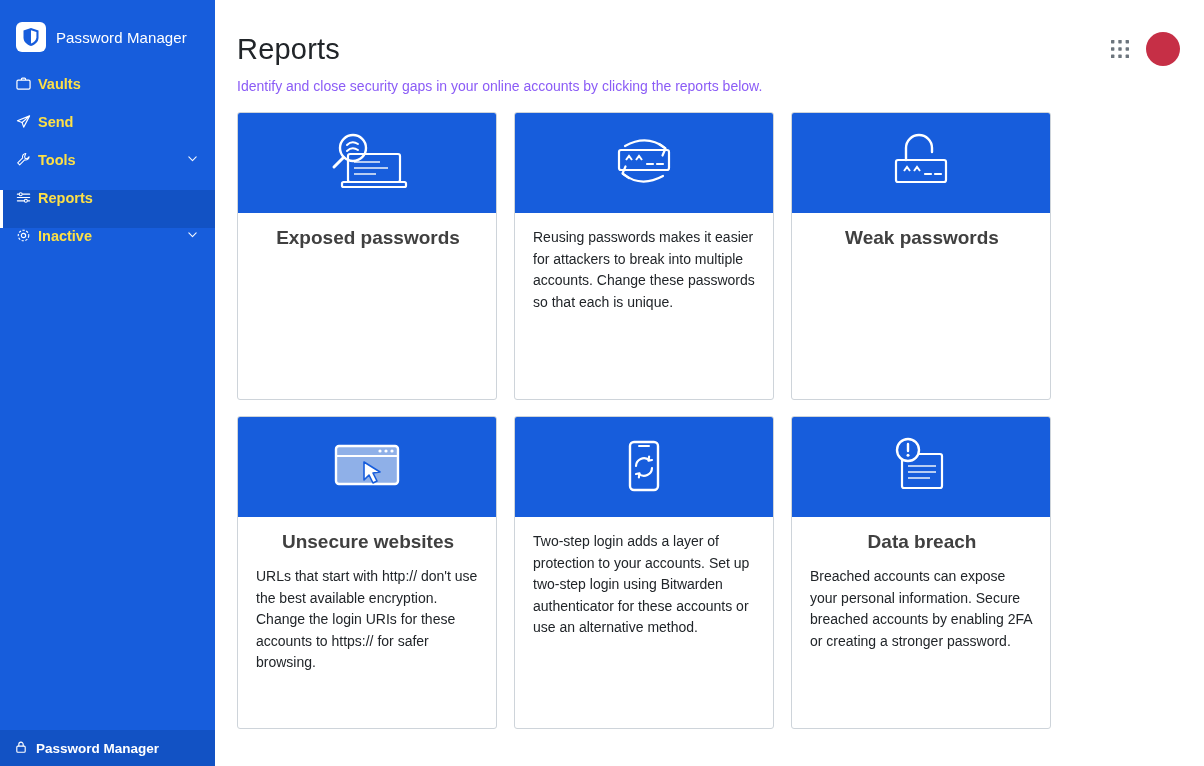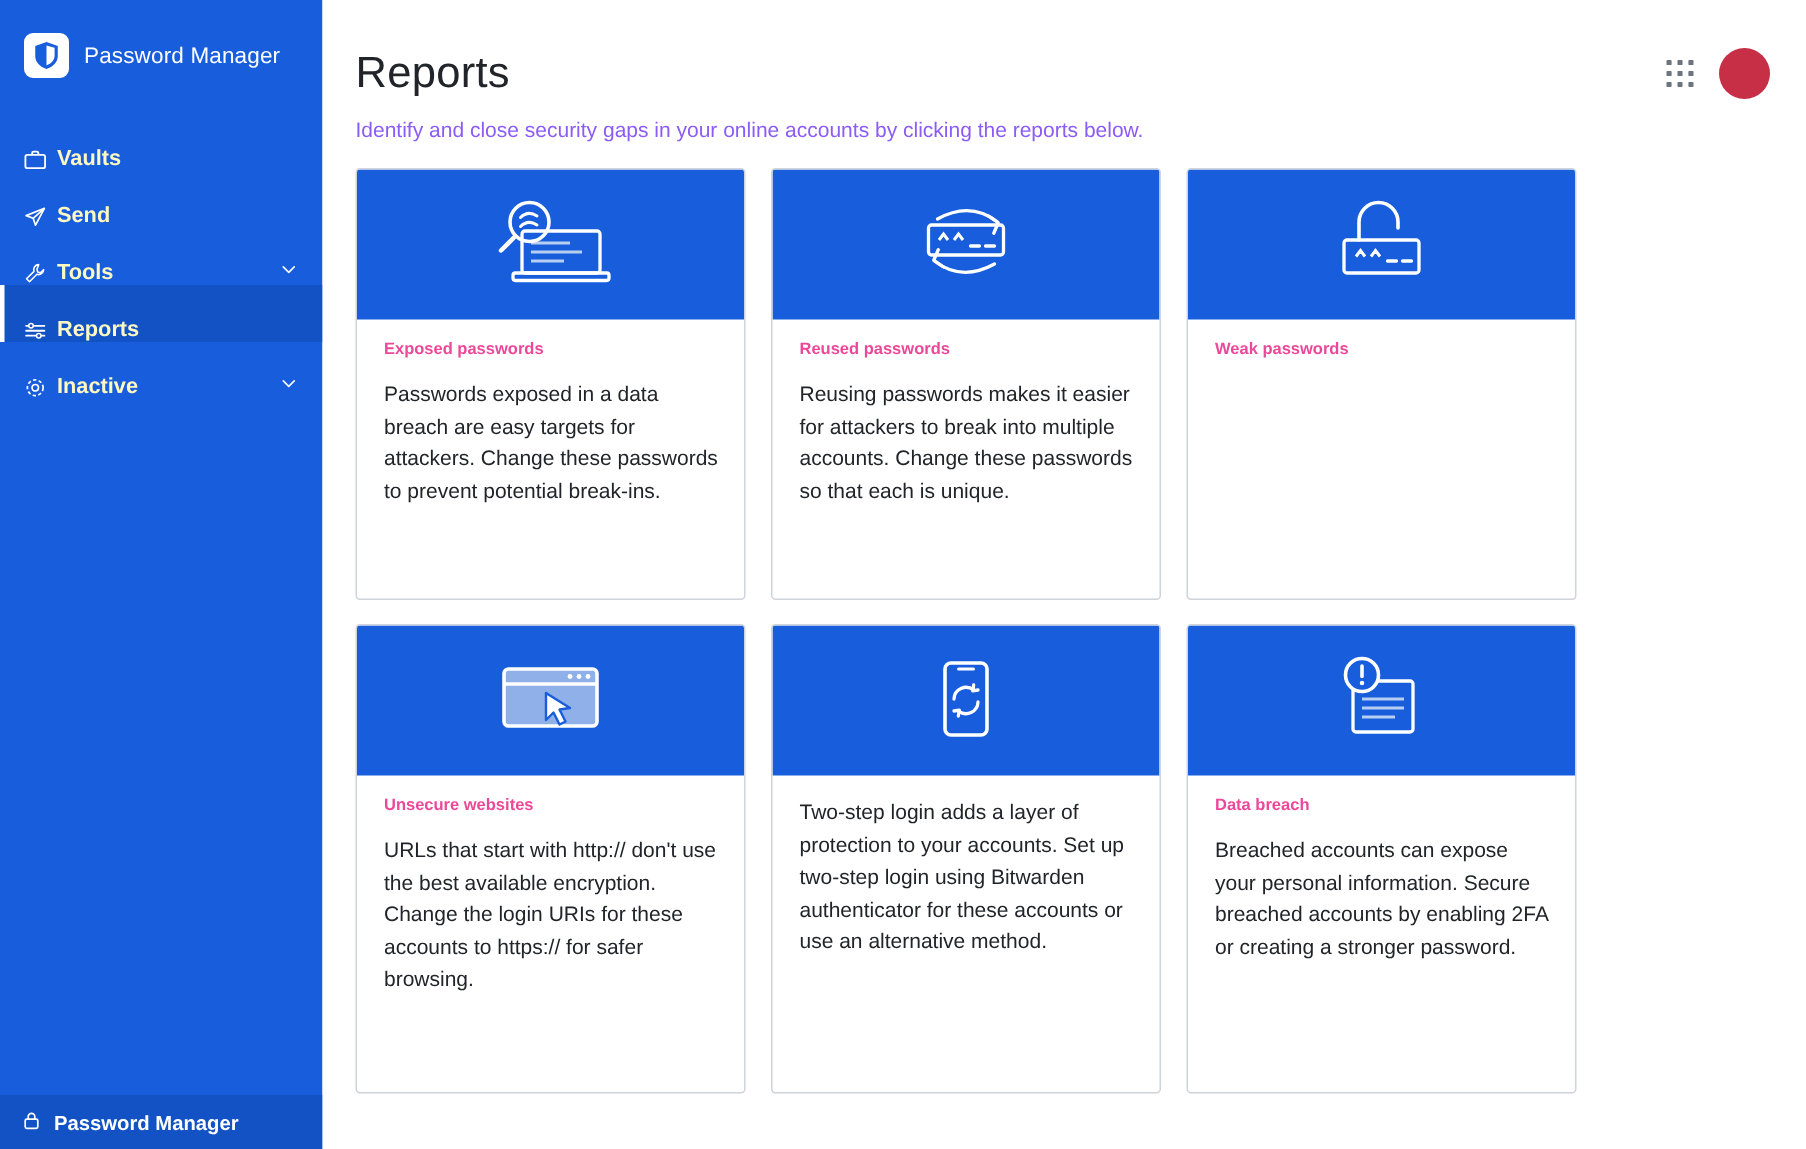--- a/index.html
+++ b/index.html
@@ -28,27 +28,27 @@
     width: 30px; height: 30px;
     background: #ffffff;
     border-radius: 6px;
     display: flex; align-items: center; justify-content: center;
   }
   .brand-logo svg { display: block; }
   .brand-name { font-size: 15px; font-weight: 400; letter-spacing: .1px; }
 
   .nav { margin-top: 6px; }
   .nav-item {
-    display: flex; align-items: flex-end;
+    display: flex; align-items: flex-start;
     height: 38px;
     padding: 0 16px;
     font-size: 14.5px;
     font-weight: 700;
     cursor: pointer;
-    color: #fef9c3;
+    color: #fde047;
   }
   .nav-item .ico { width: 22px; display: flex; align-items: center; }
   .nav-item .lbl { flex: 1; }
   .nav-item.active { background: #1252C4; box-shadow: inset 3px 0 0 #ffffff; }
   .chev { opacity: .95; }
 
   .sidebar-footer {
     position: absolute; left: 0; right: 0; bottom: 0;
     height: 36px;
     background: #1252C4;
@@ -100,24 +100,25 @@
     cursor: pointer;
     display: flex; flex-direction: column;
   }
   .card-banner {
     height: 100px;
     background: #175DDC;
     display: flex; align-items: center; justify-content: center;
   }
   .card-body { padding: 14px 16px 18px 18px; }
   .card-title {
-    font-size: 11px;
+    font-size: 19px;
     font-weight: 700;
-    color: #ec4899;
+    color: #404040;
     margin-bottom: 13px;
+    text-align: center;
   }
   .card-text {
     font-size: 14px;
     line-height: 21.5px;
     color: #212529;
   }
   .row1 .card { min-height: 288px; }
   .row2 .card { min-height: 313px; }
 </style>
 </head>
@@ -250,40 +251,38 @@
                 <rect x="24" y="54" width="64" height="5" rx="1.6" fill="none" stroke="#ffffff" stroke-width="2.2"></rect>
                 <circle cx="35" cy="20" r="13" fill="none" stroke="#ffffff" stroke-width="2.4"></circle>
                 <path d="M25.5 29.5 L16 39" stroke="#ffffff" stroke-width="3" stroke-linecap="round"></path>
                 <path d="M29 17 q5 -5 11 -1" stroke="#ffffff" stroke-width="2" fill="none" stroke-linecap="round"></path>
                 <path d="M29 23 q5 -5 11 -1" stroke="#ffffff" stroke-width="2" fill="none" stroke-linecap="round"></path>
               </svg>
             </span>
           </div>
           <div class="card-body">
             <div class="card-title">Exposed passwords</div>
-            <div class="card-text">Passwords exposed in a data breach are easy targets for attackers. Change these passwords to prevent potential break-ins.</div>
           </div>
         </div>
 
         <div class="card">
           <div class="card-banner">
             <span>
               <svg width="98" height="66" viewBox="0 0 98 66" aria-hidden="true">
                 <rect x="24" y="22" width="50" height="20" rx="2" fill="none" stroke="#ffffff" stroke-width="2.2"></rect>
                 <path d="M31 32 l3 -4 3 4 M41 32 l3 -4 3 4" stroke="#ffffff" stroke-width="2" fill="none"></path>
                 <path d="M52 36 H58 M62 36 H68" stroke="#ffffff" stroke-width="2.2" stroke-linecap="round"></path>
                 <path d="M30 18 q22 -12 40 2" fill="none" stroke="#ffffff" stroke-width="2.2" stroke-linecap="round"></path>
                 <path d="M64 16 l6.5 4.5 l-3 7" fill="none" stroke="#ffffff" stroke-width="2.2" stroke-linecap="round" stroke-linejoin="round"></path>
                 <path d="M68 48 q-22 12 -40 -2" fill="none" stroke="#ffffff" stroke-width="2.2" stroke-linecap="round"></path>
                 <path d="M34 50 l-6.5 -4.5 l3 -7" fill="none" stroke="#ffffff" stroke-width="2.2" stroke-linecap="round" stroke-linejoin="round"></path>
               </svg>
             </span>
           </div>
           <div class="card-body">
-            <div class="card-title">Reused passwords</div>
             <div class="card-text">Reusing passwords makes it easier for attackers to break into multiple accounts. Change these passwords so that each is unique.</div>
           </div>
         </div>
 
         <div class="card">
           <div class="card-banner">
             <span>
               <svg width="98" height="66" viewBox="0 0 98 66" aria-hidden="true">
                 <rect x="24" y="32" width="50" height="22" rx="2" fill="none" stroke="#ffffff" stroke-width="2.2"></rect>
                 <path d="M32 43 l3 -4 3 4 M42 43 l3 -4 3 4" stroke="#ffffff" stroke-width="2" fill="none"></path>

